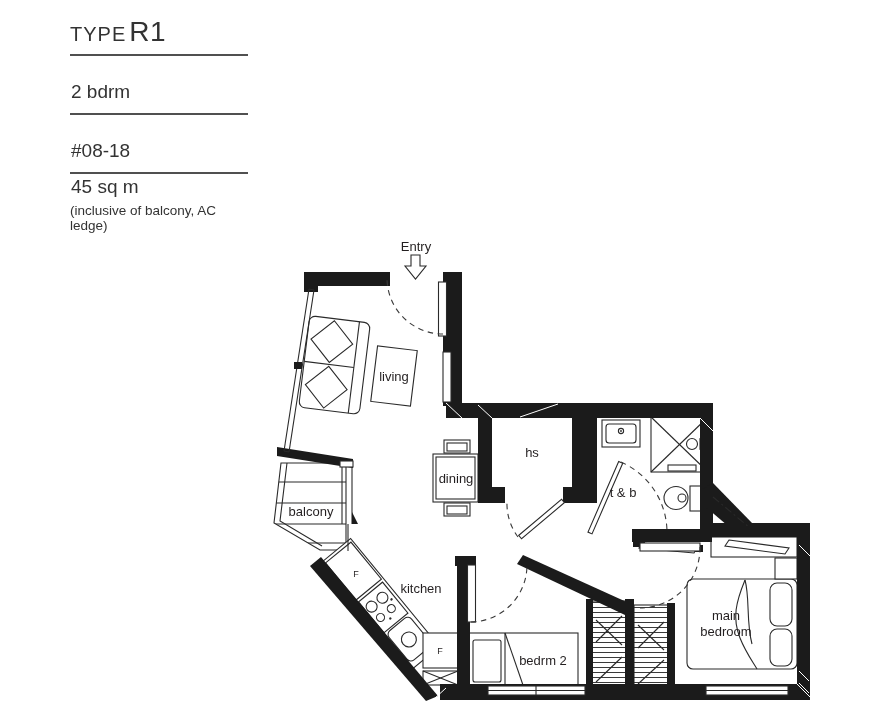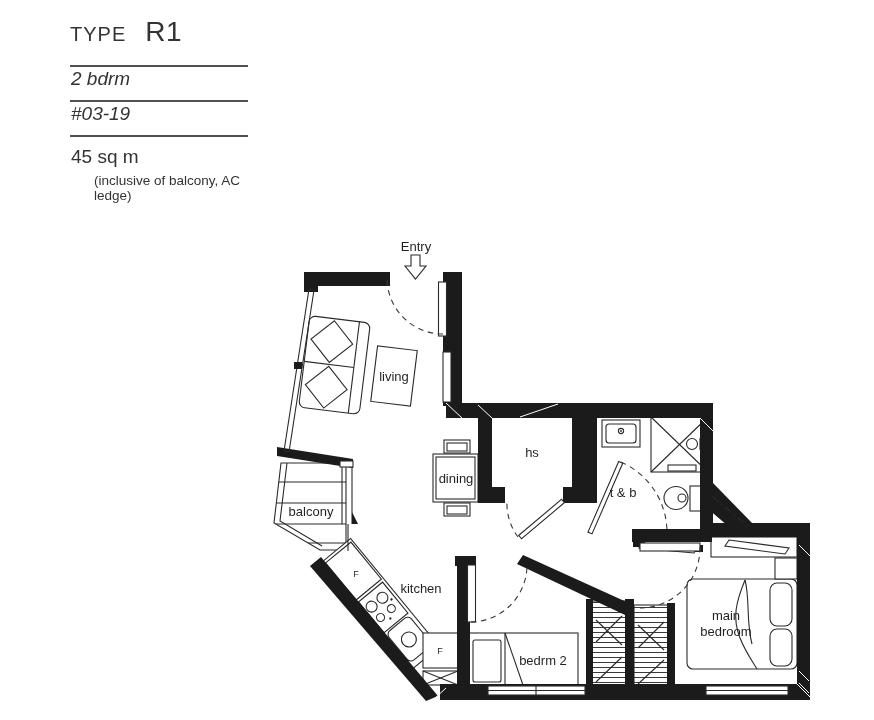--- a/index.html
+++ b/index.html
@@ -1,45 +1,45 @@
 <!DOCTYPE html>
 <html><head>
 <meta charset="utf-8">
 <style>
   html,body{margin:0;padding:0;background:#fff;}
   #stage{position:relative;width:874px;height:720px;background:#ffffff;overflow:hidden;
          font-family:"Liberation Sans",sans-serif;color:#2b2b2b;}
   .hdr{position:absolute;left:70px;top:16px;width:178px;color:#333;}
-  .hdr-type-row{display:flex;align-items:baseline;gap:19px;padding-bottom:17px;border-bottom:2px solid #505050;text-align:center;}
+  .hdr-type-row{display:flex;align-items:baseline;gap:3px;padding-bottom:6px;border-bottom:2px solid #505050;text-align:center;}
   .t-label{font-size:20px;letter-spacing:1px;}
   .t-value{font-size:28px;letter-spacing:.5px;}
-  .hdr-row{font-size:19px;padding:1px 1px 10px;border-bottom:2px solid #505050;font-style:italic;}
-  .hdr-area{font-size:19px;padding:9px 1px 0;}
-  .hdr-note{font-size:13.5px;padding:5px 0 0;margin-left:24px;}
+  .hdr-row{font-size:19px;padding:25px 1px 10px;border-bottom:2px solid #505050;}
+  .hdr-area{font-size:19px;padding:2px 1px 0;}
+  .hdr-note{font-size:13.5px;padding:5px 0 0;}
   svg{position:absolute;left:0;top:0;}
   .ln{stroke:#2a2a2a;stroke-width:1.1;fill:none;}
   .lnw{stroke:#2a2a2a;stroke-width:1.1;fill:#fff;}
   .wall{fill:#1b1b1b;stroke:none;}
   .dash{stroke:#3a3a3a;stroke-width:1.1;fill:none;stroke-dasharray:5.5,4.5;}
   .lbl{font-size:13px;fill:#231f20;text-anchor:middle;}
   .lbl-s{font-size:9px;fill:#231f20;text-anchor:middle;}
   .mitre{stroke:#ffffff;stroke-width:1;fill:none;}
 </style>
 </head>
 <body>
 
 <div id="stage">
 
   <div class="hdr">
     <div class="hdr-type-row">
       <span class="t-label">TYPE</span>
       <span class="t-value">R1</span>
     </div>
     <div class="hdr-row">2 bdrm</div>
-    <div class="hdr-row">#03-19</div>
+    <div class="hdr-row">#08-18</div>
     <div class="hdr-area">45 sq m</div>
     <div class="hdr-note">(inclusive of balcony, AC ledge)</div>
   </div>
 
   <svg width="874" height="720" viewBox="0 0 874 720">
     <defs>
       <pattern id="rails" width="6" height="5" patternUnits="userSpaceOnUse">
         <path d="M0,2.5 H6" stroke="#3a3a3a" stroke-width="1"></path>
       </pattern>
       <clipPath id="balclip">

